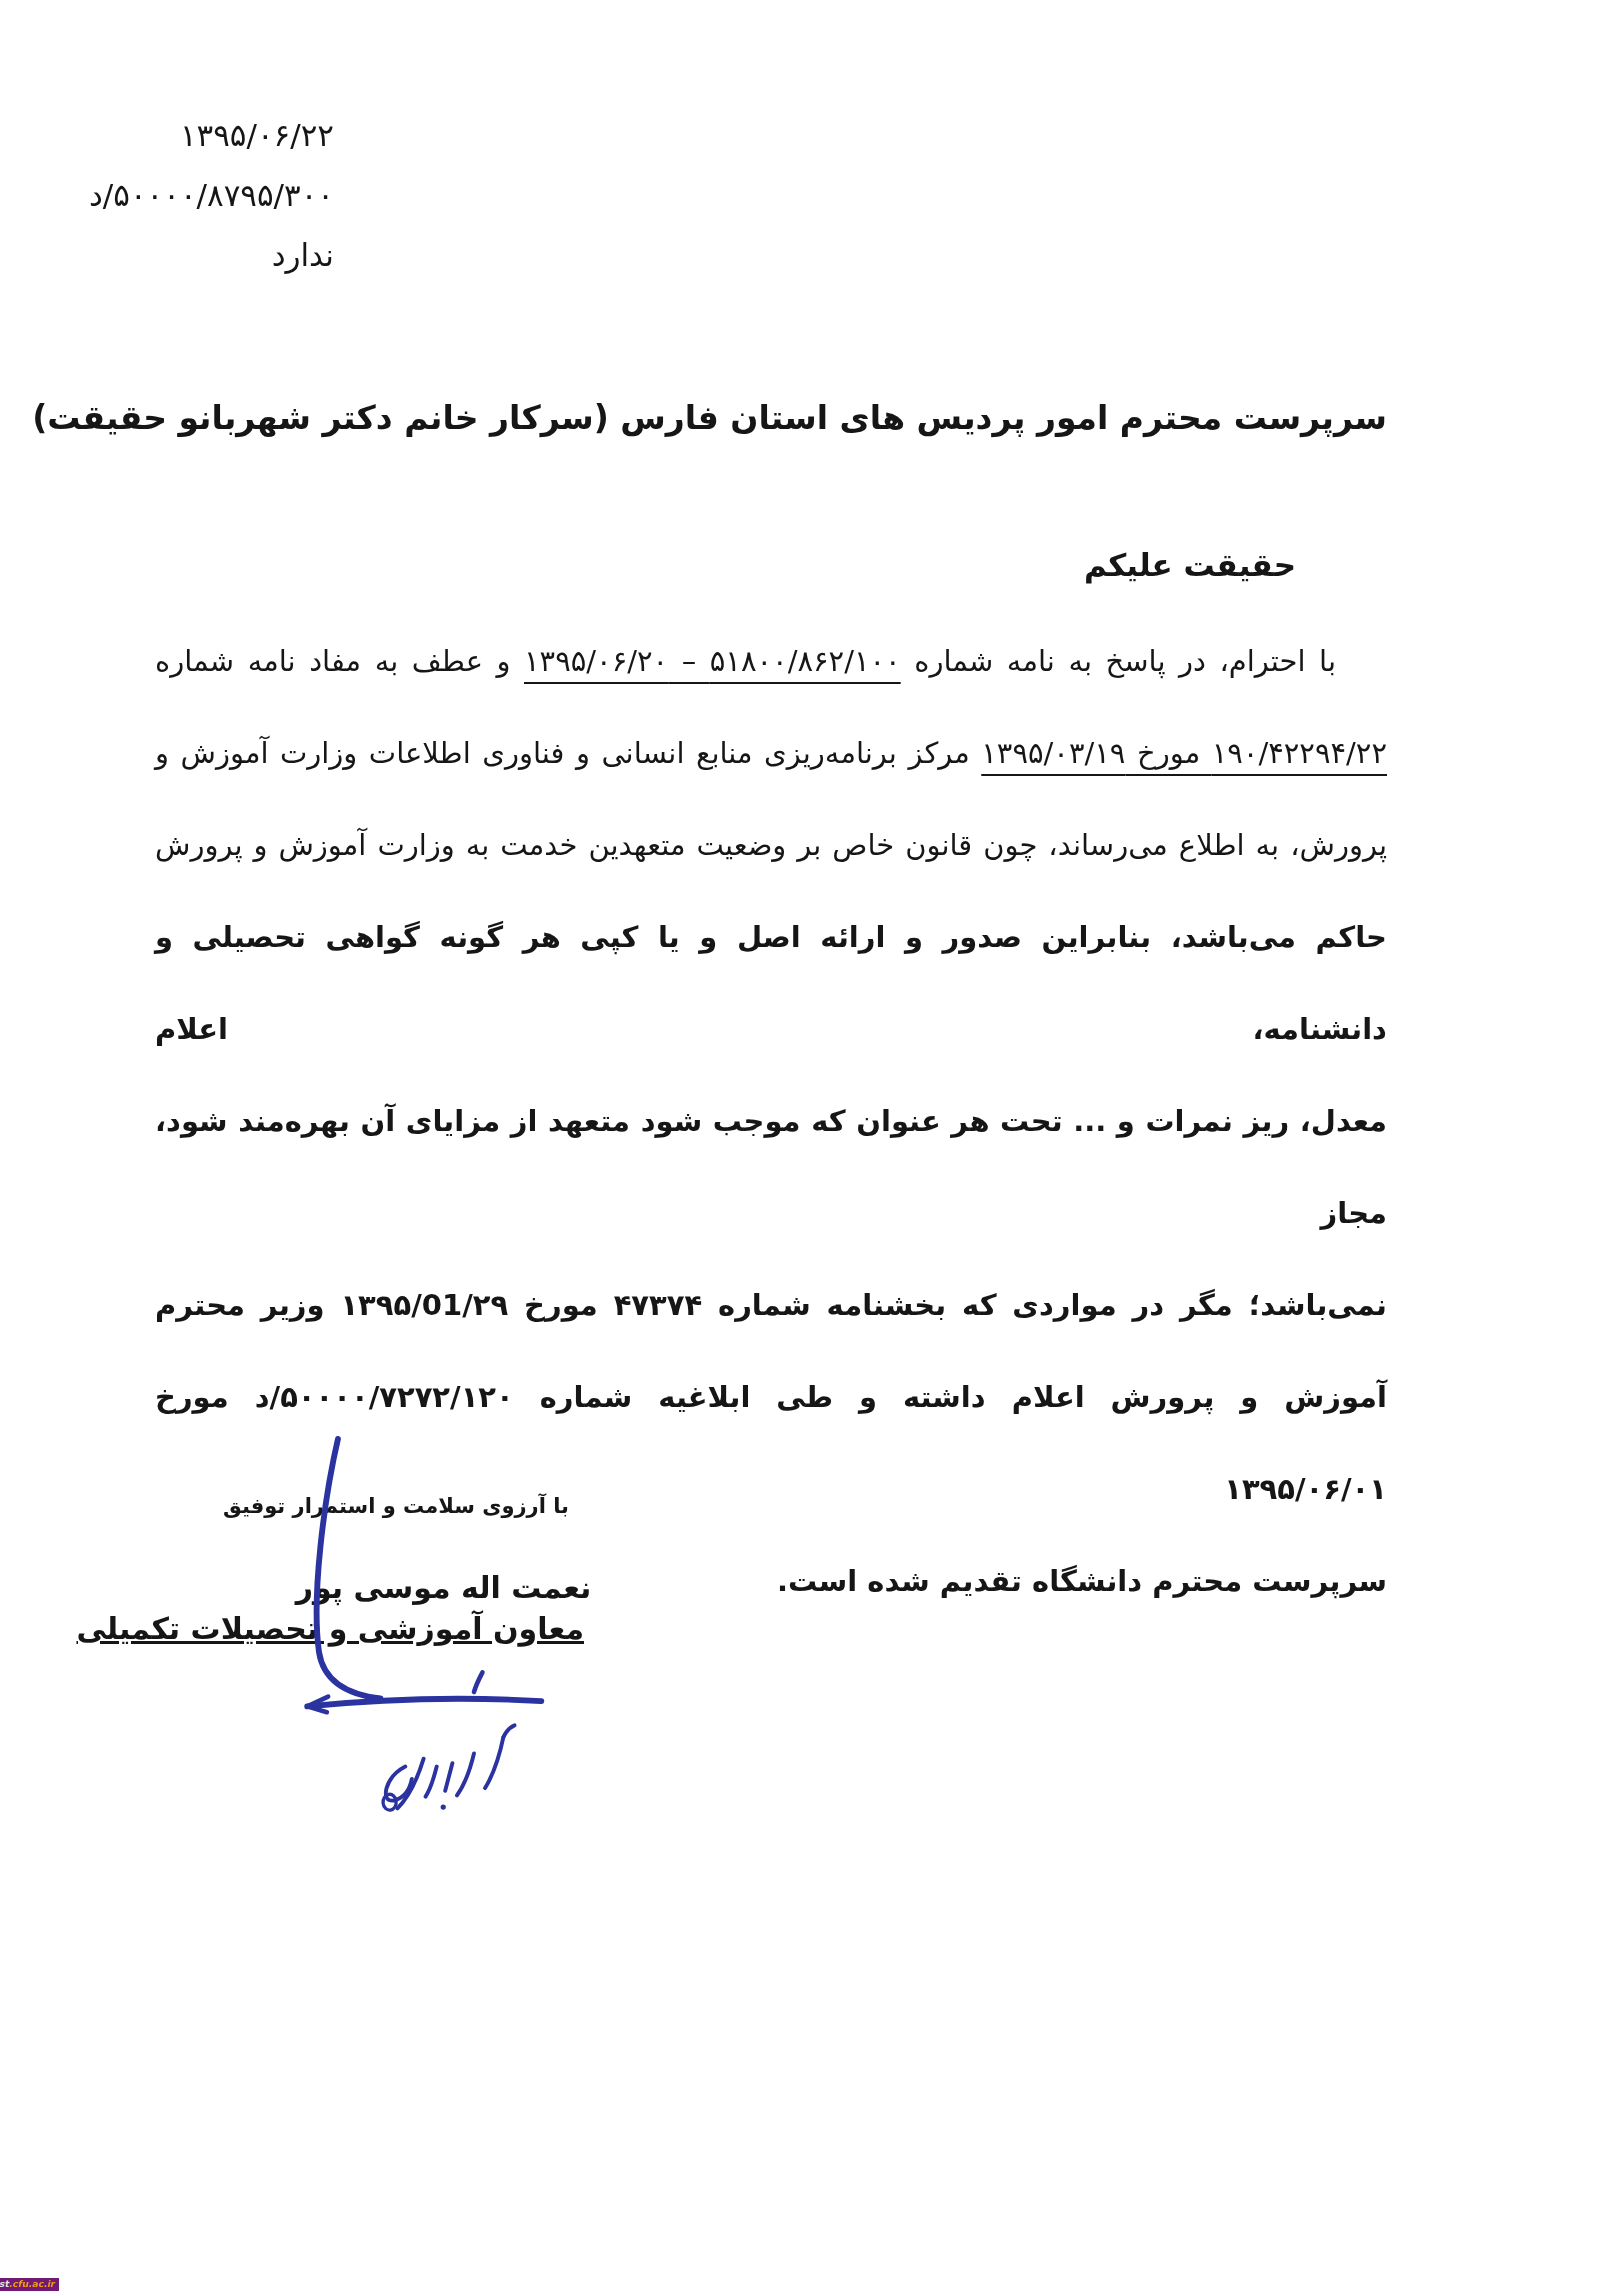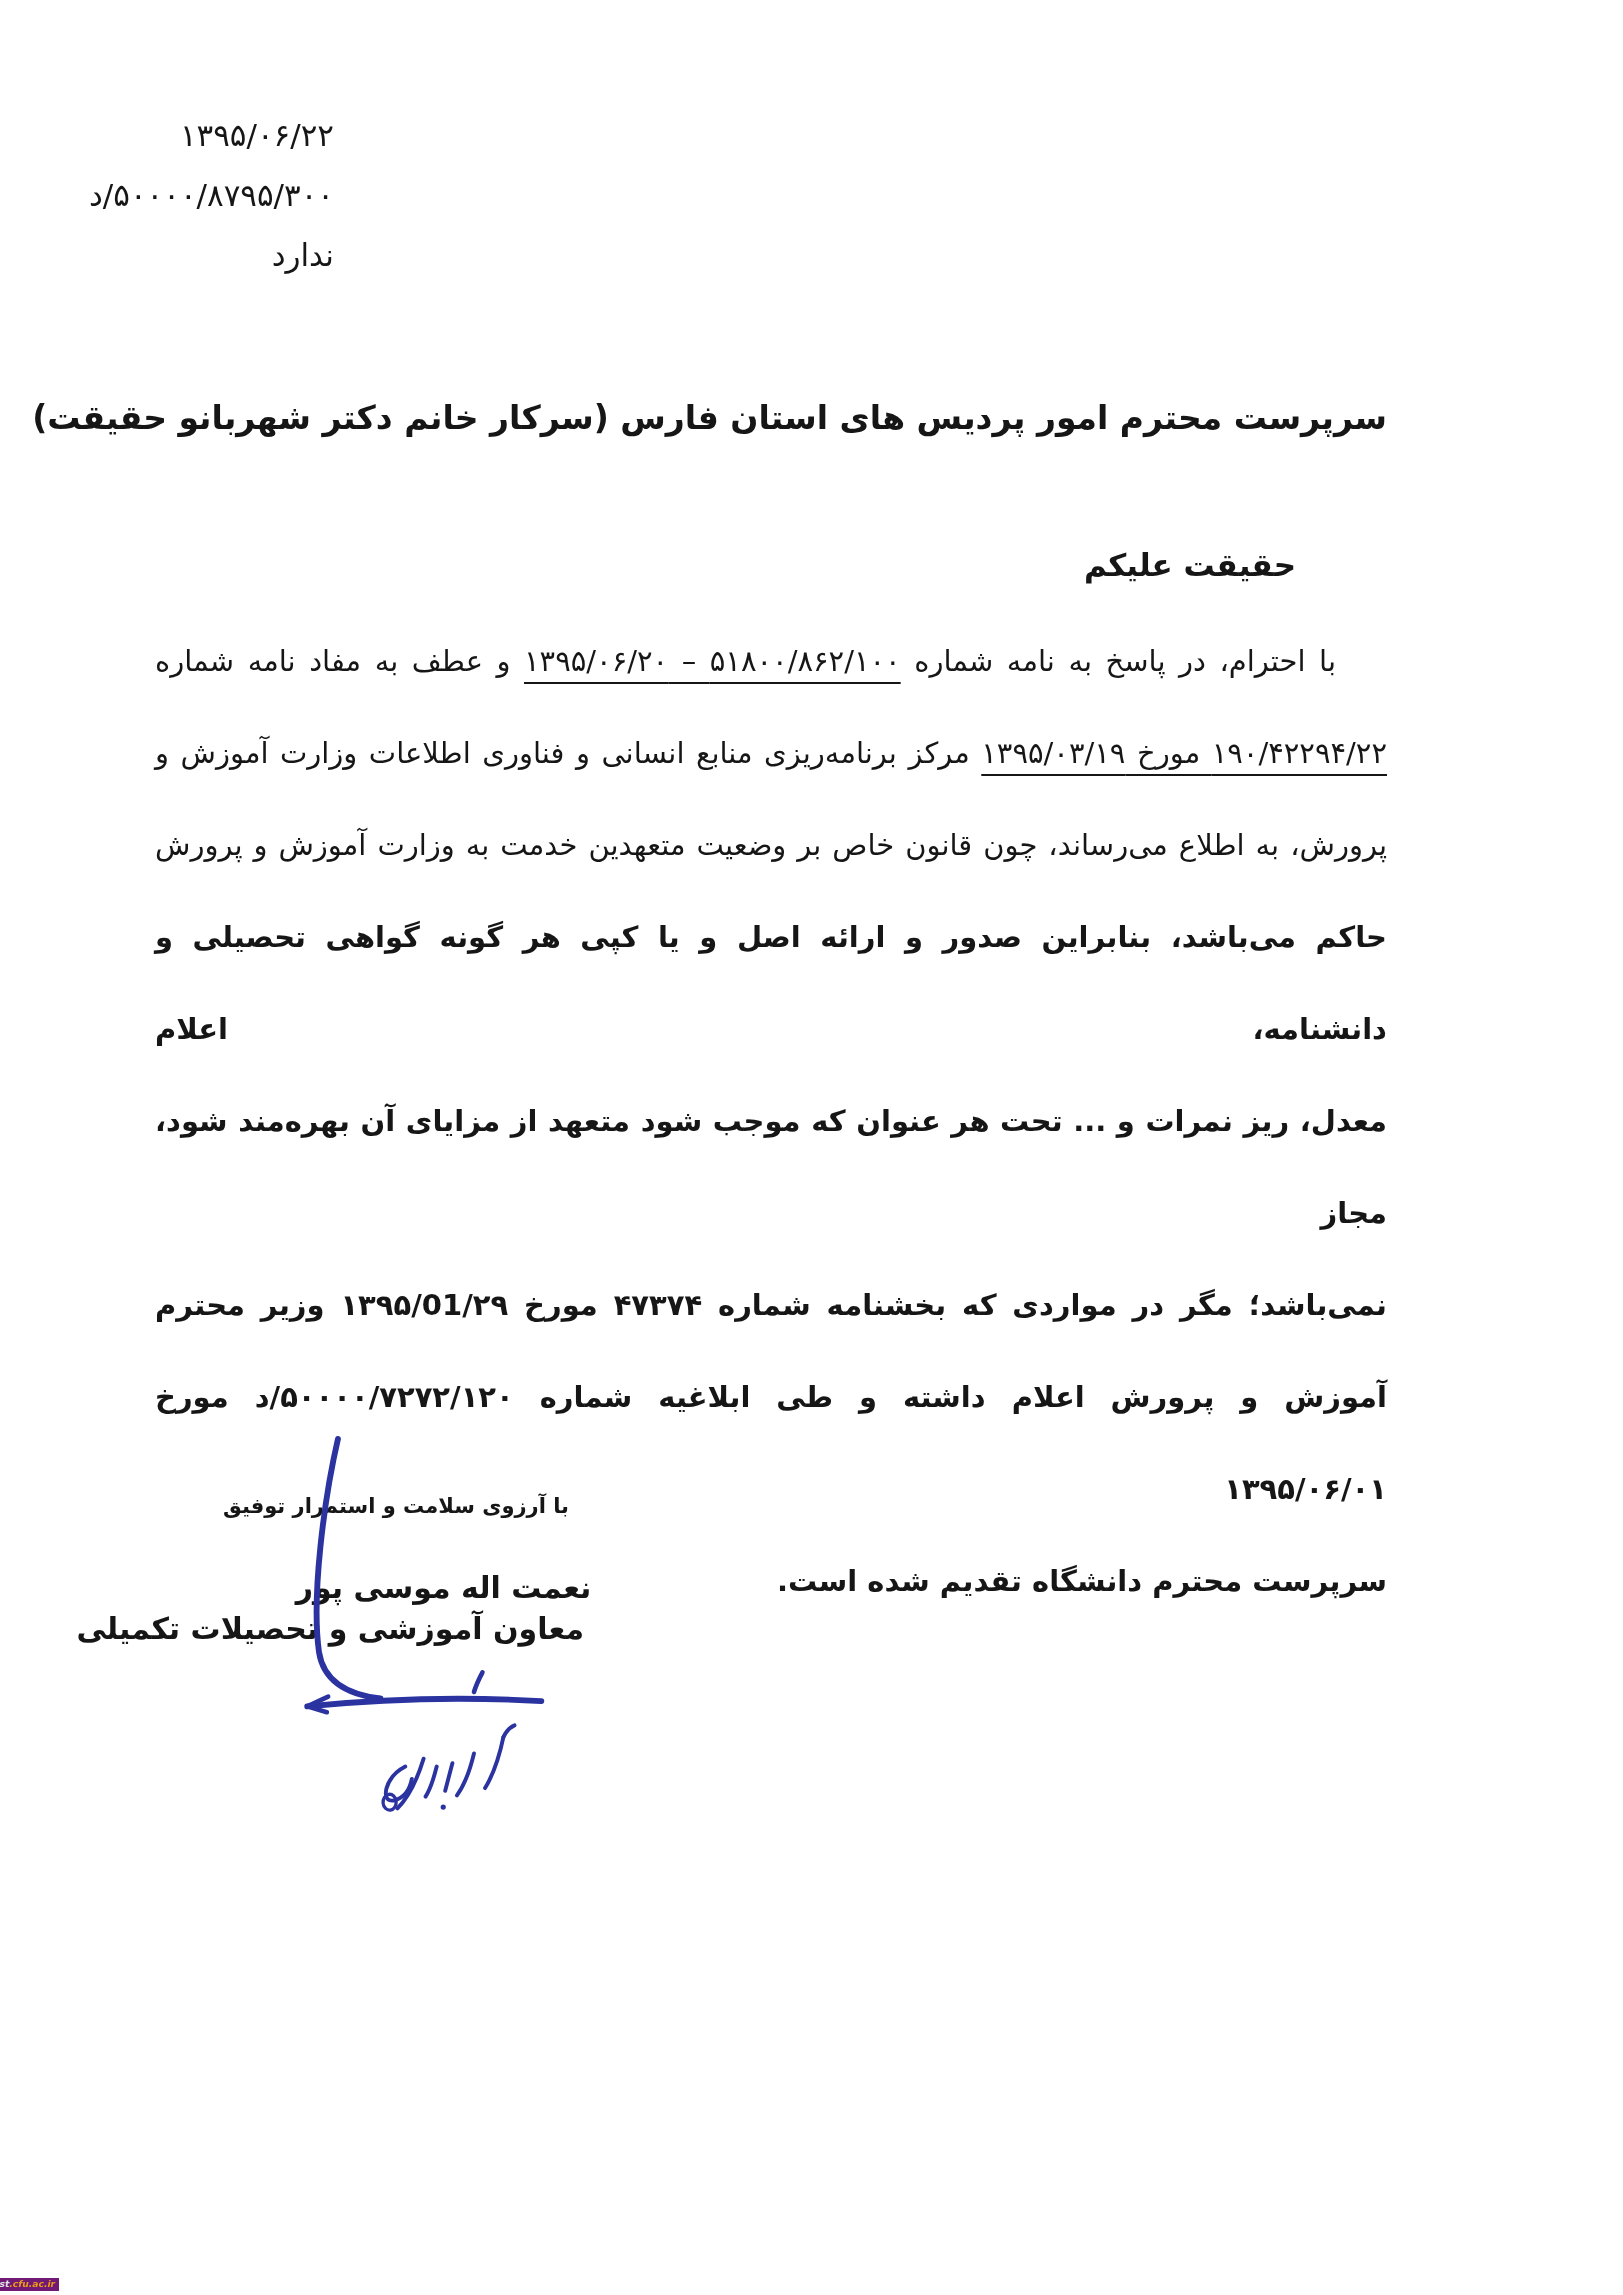--- a/index.html
+++ b/index.html
@@ -49,21 +49,21 @@
   .closing{
     position:absolute;top:1494px;left:255px;width:327px;
     text-align:left;font-size:21px;font-weight:bold;white-space:nowrap;
   }
   .signer-name{
     position:absolute;top:1562px;left:293px;width:327px;
     text-align:center;font-size:30px;font-weight:bold;white-space:nowrap;margin-top:8px;
   }
   .signer-title{
     position:absolute;top:1611px;left:270px;width:327px;
-    text-align:right;font-size:30px;font-weight:bold;white-space:nowrap;
+    text-align:right;font-size:30px;font-weight:bold;white-space:nowrap;text-decoration:underline;
   }
   .sig-svg{position:absolute;left:281px;top:1420px;width:425px;height:425px;}
   
   .badge{
     position:absolute;left:2px;top:2278px;
     background:#701a75;
     padding:0.7px 3.9px 2px 3.9px;
     font-size:9.2px;font-style:italic;font-weight:bold;
     direction:ltr;white-space:nowrap;line-height:10.5px;
   }

